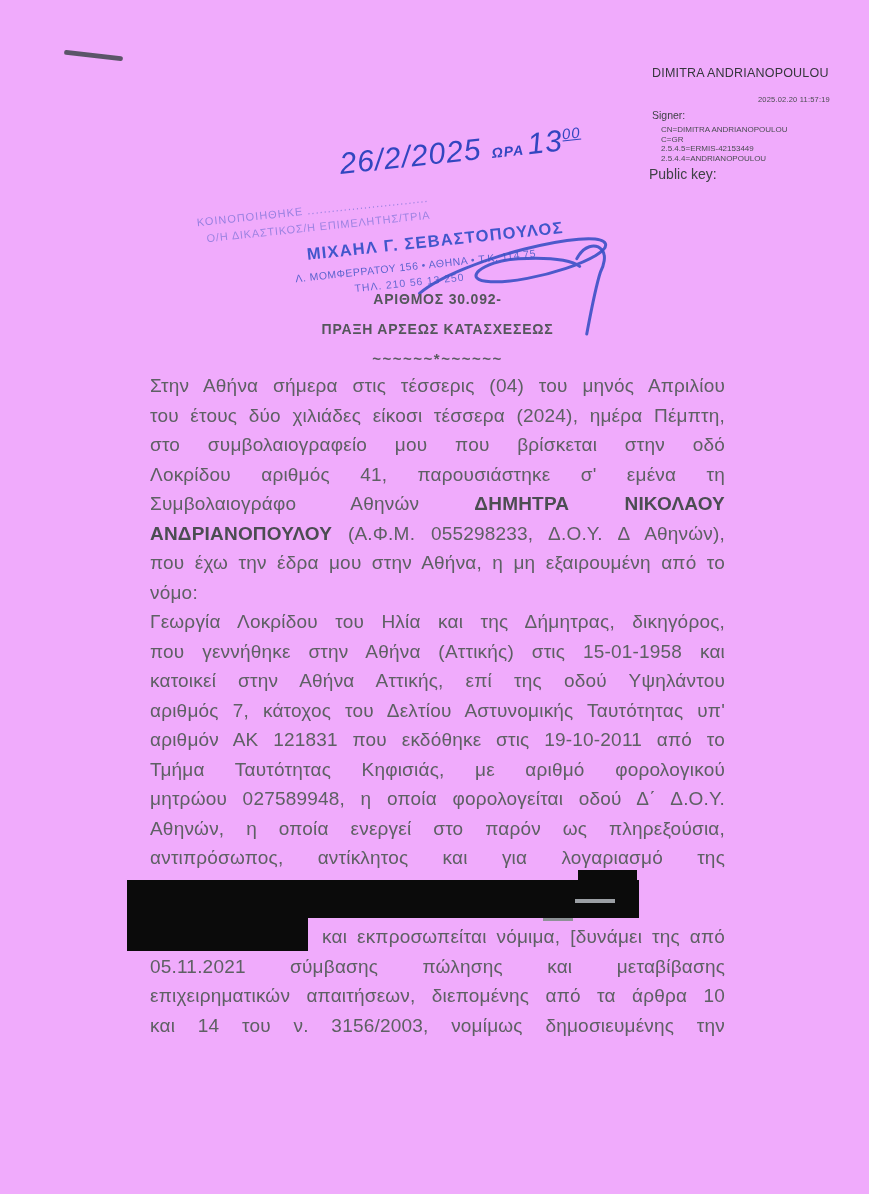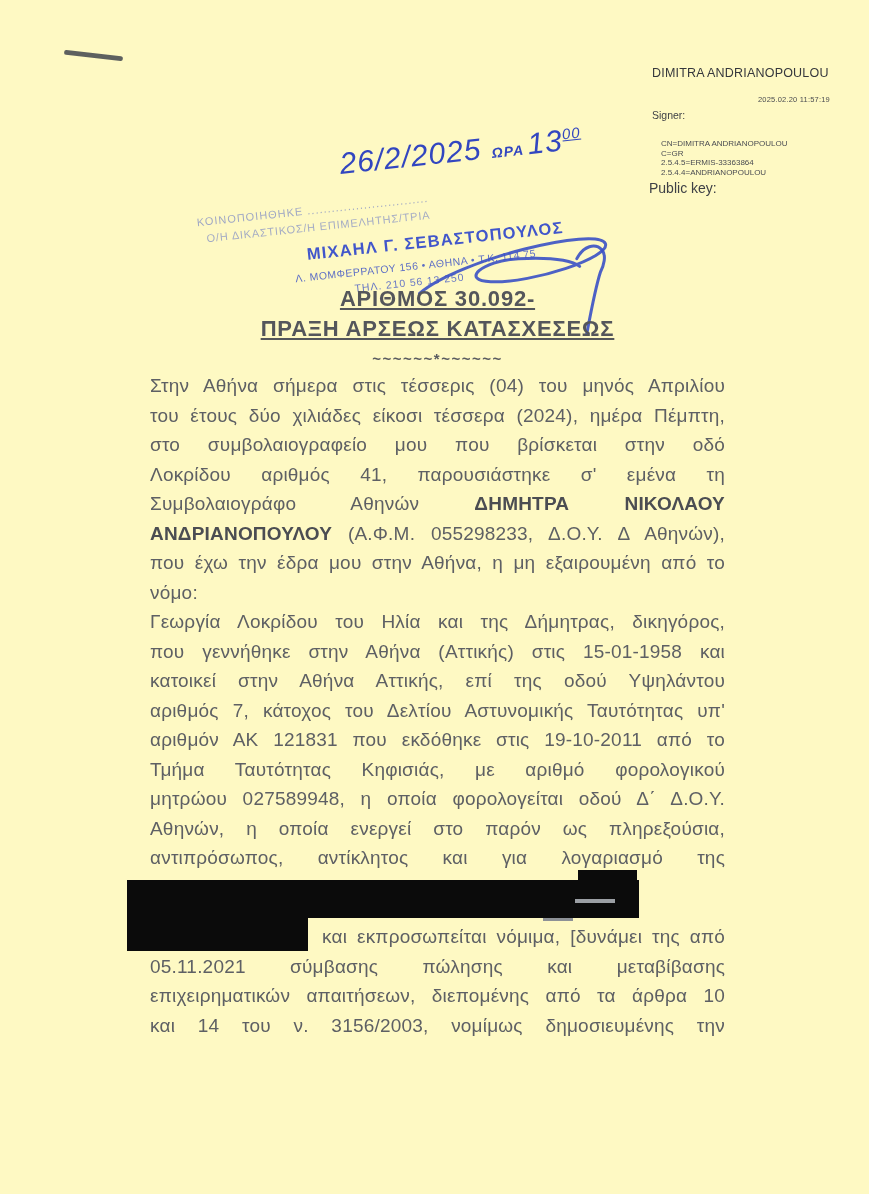--- a/index.html
+++ b/index.html
@@ -2,33 +2,33 @@
 <html style="--c-text: #5e6064; --c-bold: #4b4d52; --c-title: #54565b; --c-stamp: #4257c6; --c-hand: #3246c0; --c-redact: #0b0b0b; --c-pen: #41454d;"><head>
 <meta charset="utf-8">
 <style>
   :root{
     --c-text:#5e6064; --c-bold:#4b4d52; --c-title:#54565b;
     --c-stamp:#4257c6; --c-hand:#3246c0; --c-redact:#0b0b0b; --c-pen:#41454d;
   }
   html,body{margin:0;padding:0;background:#e8e8e8;}
   .page{
     position:relative; width:869px; height:1194px; margin:0 auto;
-    background:#fef9c3; overflow:hidden;
+    background:#f0abfc; overflow:hidden;
     font-family:"Liberation Sans", sans-serif;
   }
   
   .pen-mark{position:absolute; left:64px; top:53px; width:59px; height:5px;
     background:var(--c-pen); transform:rotate(6.5deg); border-radius:2px; opacity:.85;}
 
   
   .sigblock{position:absolute; left:652px; top:66px; width:178px; color:#3f4146;}
   .sig-name{font-size:12.5px; letter-spacing:.2px; color:#35373c; white-space:nowrap;}
   .sig-ts{font-size:7.5px; text-align:right; color:#4a4c50; margin-top:15px; letter-spacing:.2px;}
   .sig-label{font-size:10.5px; margin-top:5px;}
-  .sig-attrs{margin-left:9px; margin-top:18px;}
+  .sig-attrs{margin-left:9px; margin-top:4px;}
   .sig-attr{font-size:8px; line-height:9.6px; color:#4a4c52; white-space:nowrap;}
   .sig-pk{font-size:14px; margin-top:3px; margin-left:-3px;}
 
   
   .stamp{position:absolute; left:190px; top:148px; width:440px; height:185px;
     transform:rotate(-6deg); color:var(--c-stamp);}
   .hw{position:absolute; left:158px; top:-8px; font-style:italic; font-size:30px;
     font-weight:500; color:var(--c-hand); letter-spacing:1px; white-space:nowrap;}
   .hw .wra{font-size:14px; margin:0 4px 0 10px; font-weight:700;}
   .hw .sup{font-size:15px; vertical-align:super; text-decoration:underline;}
@@ -41,21 +41,21 @@
   .st-addr{position:absolute; left:102px; top:112px; font-size:10.5px; opacity:.85;
     letter-spacing:.5px; white-space:nowrap;}
   .st-phone{position:absolute; left:160px; top:128px; font-size:10.5px; opacity:.8;
     letter-spacing:.9px; white-space:nowrap;}
   .st-sig{position:absolute; left:218px; top:86px;}
 
   
   .title-block{position:absolute; left:150px; top:284px; width:575px;
     text-align:center; color:var(--c-title); font-weight:700;}
   .title-block > div{height:30px; line-height:30px;}
-  .t-num,.t-head{font-size:22px; letter-spacing:.8px;text-decoration:underline;}
+  .t-num,.t-head{font-size:14px; letter-spacing:.8px;}
   .t-div{font-size:15px; letter-spacing:1.5px; color:#5a5c60;}
 
   
   .body{position:absolute; left:150px; top:371px; width:575px; font-size:19px;
     color:var(--c-text); letter-spacing:.2px;}
   .bl{height:29.5px; line-height:29.5px; overflow:visible;}
   .bl b{color:var(--c-bold); font-weight:700;}
   .just{text-align:justify; text-align-last:justify;}
   .r-after{display:flex; align-items:center;}
   .r-after .txt{white-space:nowrap;}
@@ -79,21 +79,21 @@
 
   <div class="pen-mark"></div>
 
   <div class="sigblock">
     <div class="sig-name">DIMITRA ANDRIANOPOULOU</div>
     <div class="sig-ts">2025.02.20 11:57:19</div>
     <div class="sig-label">Signer:</div>
     <div class="sig-attrs">
         <div class="sig-attr">CN=DIMITRA ANDRIANOPOULOU</div>
         <div class="sig-attr">C=GR</div>
-        <div class="sig-attr">2.5.4.5=ERMIS-33363864</div>
+        <div class="sig-attr">2.5.4.5=ERMIS-42153449</div>
         <div class="sig-attr">2.5.4.4=ANDRIANOPOULOU</div>
       </div>
     <div class="sig-pk">Public key:</div>
   </div>
 
   <div class="stamp">
     <div class="hw">
       <span>26/2/2025</span><span class="wra">ΩΡΑ</span><span>13</span><span class="sup">00</span>
     </div>
     <div class="st-f1">ΚΟΙΝΟΠΟΙΗΘΗΚΕ ..............................</div>

